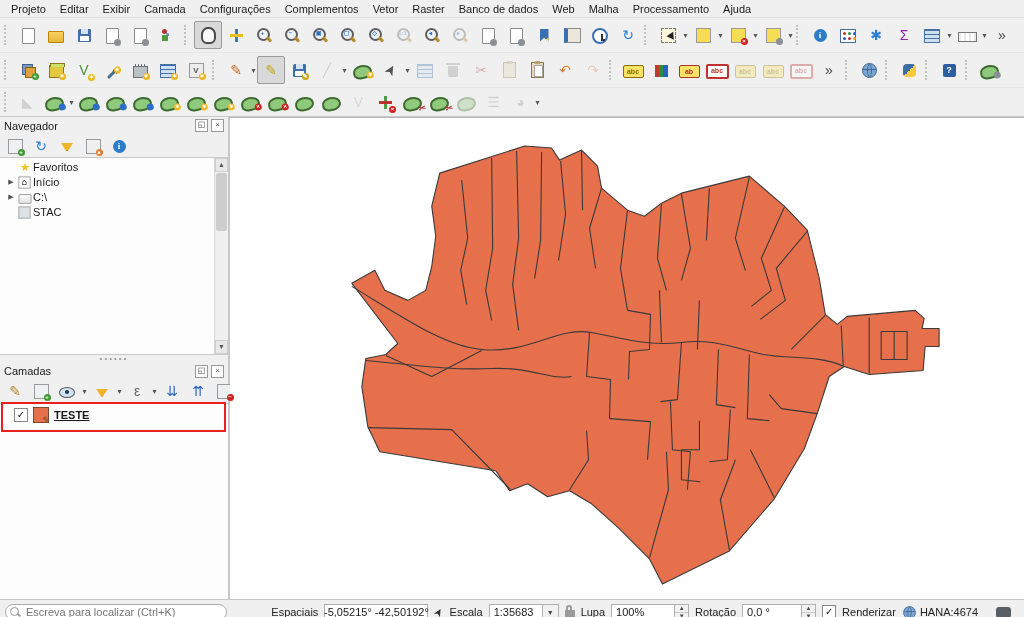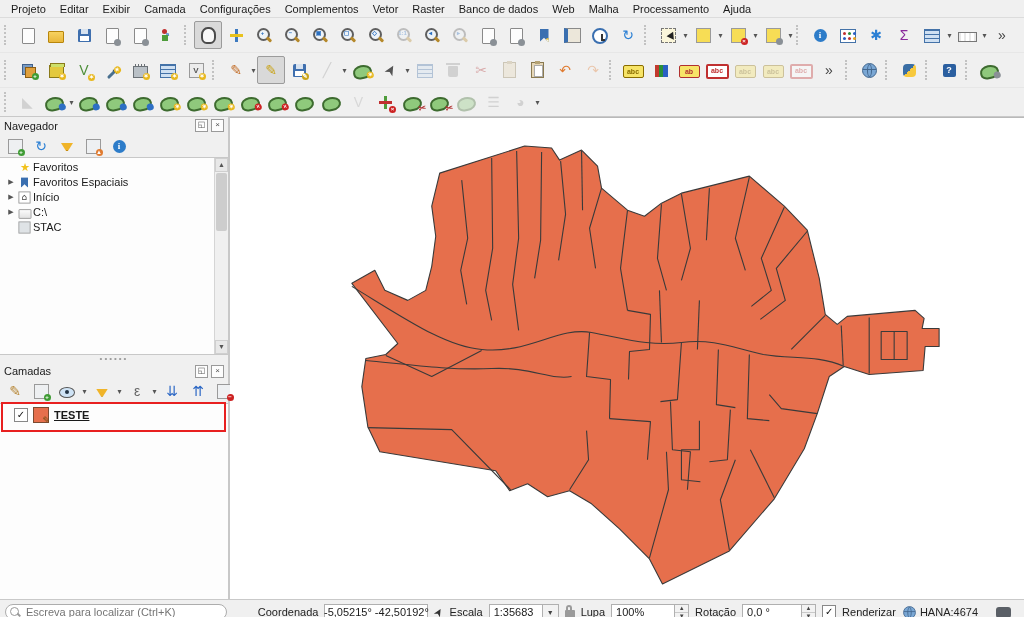--- a/index.html
+++ b/index.html
@@ -560,27 +560,20 @@
             <div class="trow">
               <span class="texp"></span>
               <span class="tic">
                 <span class="ic" style="color: rgb(242, 194, 29);">★</span>
               </span>
               <span>Favoritos</span>
             </div>
             <div class="trow">
               <span class="texp">▶</span>
               <span class="tic">
-                <span class="ic k-flag"></span>
-              </span>
-              <span>Favoritos Espaciais</span>
-            </div>
-            <div class="trow">
-              <span class="texp">▶</span>
-              <span class="tic">
                 <span class="ic k-homebox">⌂</span>
               </span>
               <span>Início</span>
             </div>
             <div class="trow">
               <span class="texp">▶</span>
               <span class="tic">
                 <span class="ic k-folder2"></span>
               </span>
               <span>C:\</span>
@@ -699,21 +692,21 @@
         </svg>
     </div>
   </div>
 
   <div class="statusbar">
     <div class="locator">
       <span class="mag-s"></span>
       <input type="text" placeholder="Escreva para localizar (Ctrl+K)" style="">
     </div>
     <div class="spring"></div>
-    <span class="sb-label">Coordenada</span>
+    <span class="sb-label">Espaciais</span>
     <span class="vbox" style="width:104px">-5,05215°  -42,50192°</span>
     <span class="cursor-ic">➤</span>
     <span class="sb-label">Escala</span>
     <span style="display:flex">
       <span class="vbox" style="width:54px;justify-content:flex-start">1:35683</span>
       <span class="combo-dd">▼</span>
     </span>
     <span class="lock"></span>
     <span class="sb-label">Lupa</span>
     <span style="display:flex">

